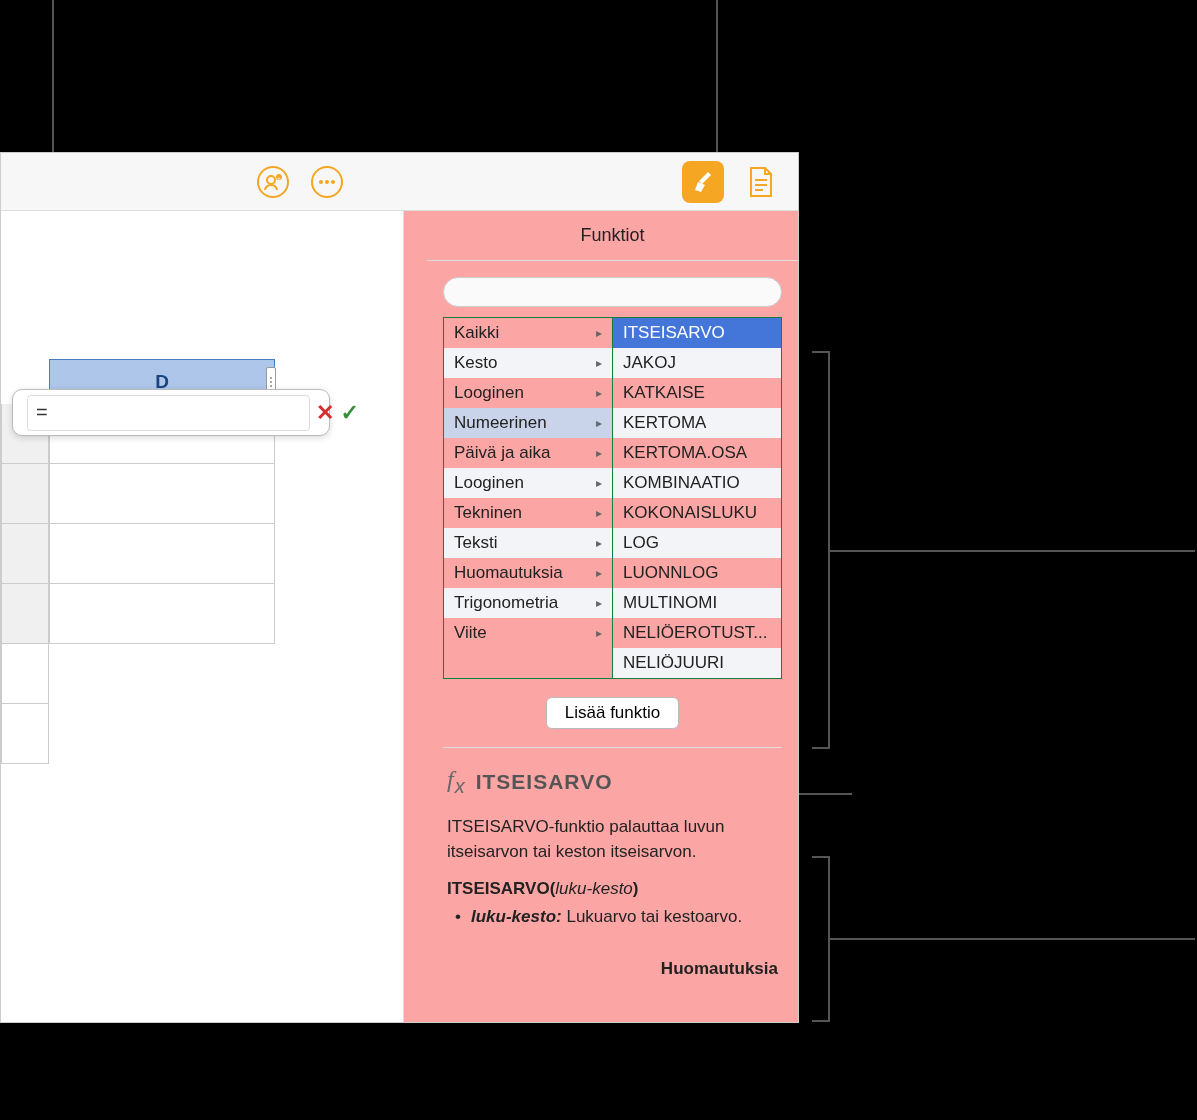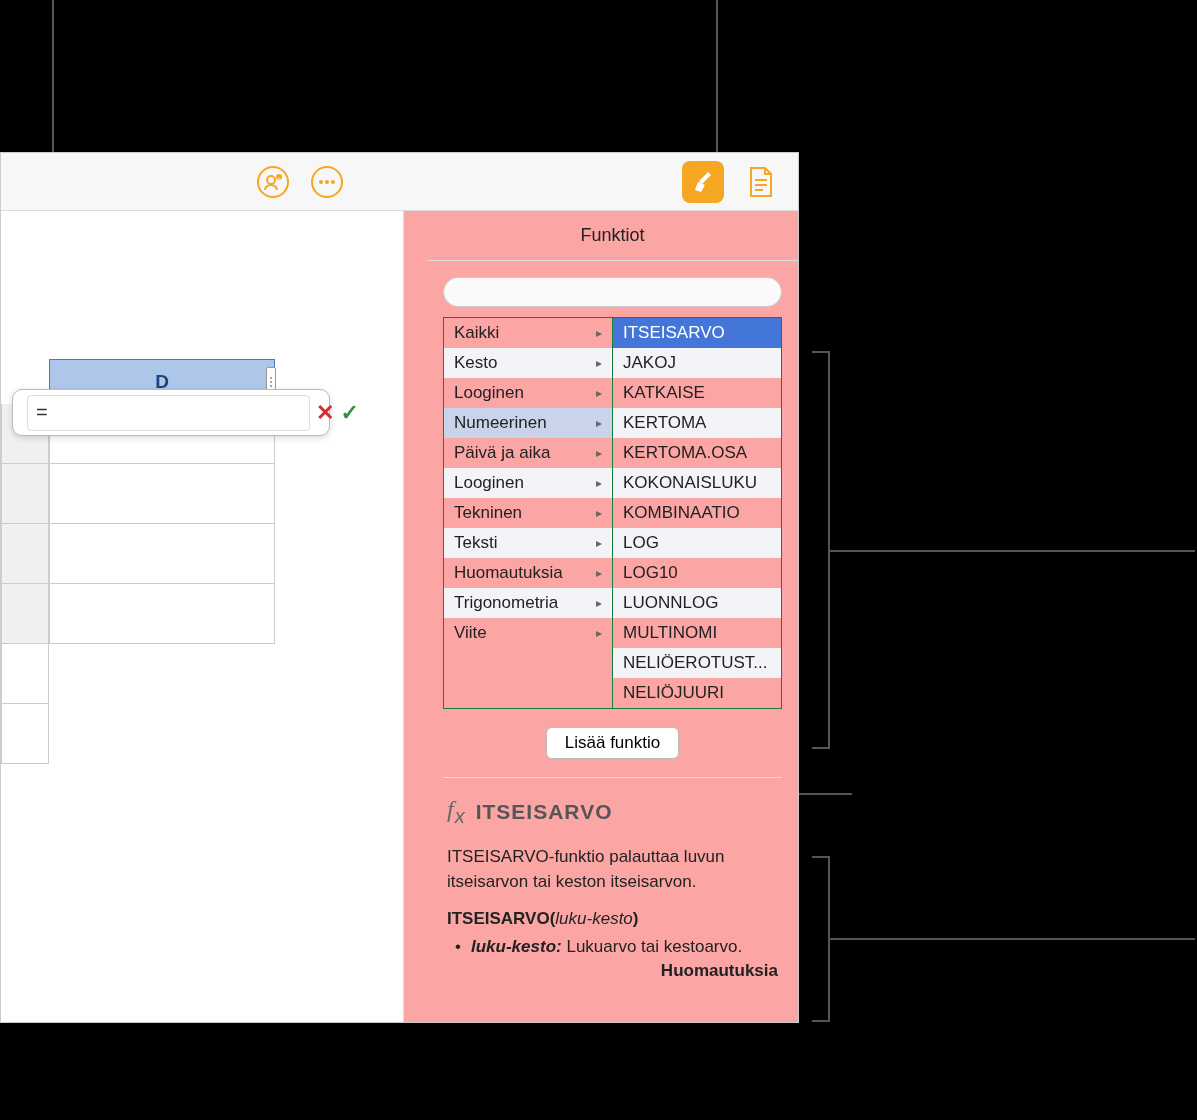--- a/index.html
+++ b/index.html
@@ -41,21 +41,21 @@
     .function-list .list-item.selected { background: #4476d9; color: #fff; }
     .arrow-right { font-size: 12px; color: #666; }
     .insert-btn-wrap { padding: 18px 0 18px; display: flex; justify-content: center; border-bottom: 1px solid #ddd; margin: 0 16px; }
     .insert-btn { padding: 5px 18px; font-size: 17px; border: 1px solid #bbb; border-radius: 6px; background: #fff; cursor: pointer; }
     .help-section { padding: 18px 20px; font-size: 17px; color: #222; }
     .help-title { display: flex; align-items: center; gap: 10px; font-size: 21px; font-weight: 700; color: #555; letter-spacing: 1px; margin-bottom: 16px; }
     .fx-icon { font-style: italic; font-family: Georgia, serif; font-size: 24px; color: #666; font-weight: normal; }
     .help-desc { line-height: 1.5; margin-bottom: 14px; }
     .help-syntax { font-weight: 700; margin-bottom: 8px; }
     .help-syntax em { font-weight: 400; }
-    .help-bullet { padding-left: 24px; position: relative; margin-bottom: 4px; }
+    .help-bullet { padding-left: 24px; position: relative; margin-bottom: 32px; }
     .help-bullet::before { content: "•"; position: absolute; left: 8px; }
     .help-bullet em { font-weight: 700; }
     .help-notes { font-weight: 700; text-align: right; }
     .callout-line-left { position: absolute; left: 52px; top: 0; width: 2px; height: 400px; background: #555; }
     .callout-line-right { position: absolute; left: 716px; top: 0; width: 2px; height: 171px; background: #555; }
     .bracket { position: absolute; border-right: 2px solid #555; border-top: 2px solid #555; border-bottom: 2px solid #555; width: 18px; }
     .bracket-1 { left: 812px; top: 351px; height: 398px; }
     .bracket-2 { left: 812px; top: 856px; height: 166px; }
     .bracket-line { position: absolute; height: 2px; background: #555; }
     .bl-1 { left: 830px; top: 550px; width: 365px; }
@@ -211,24 +211,23 @@
             <span>Viite</span>
             <span class="arrow-right">▸</span>
           </div>
         </div>
       <div class="function-list" id="function-list">
           <div class="list-item selected">ITSEISARVO</div>
           <div class="list-item">JAKOJ</div>
           <div class="list-item">KATKAISE</div>
           <div class="list-item">KERTOMA</div>
           <div class="list-item">KERTOMA.OSA</div>
+          <div class="list-item">KOMBINAATIO</div>
           <div class="list-item">KOKONAISLUKU</div>
-          <div class="list-item">KOMBINAATIO</div>
           <div class="list-item">LOG</div>
-          <div class="list-item">LOG10</div>
           <div class="list-item">LUONNLOG</div>
           <div class="list-item">MULTINOMI</div>
           <div class="list-item">NELIÖEROTUST...</div>
           <div class="list-item">NELIÖJUURI</div>
         </div>
     </div>
 
     <div class="insert-btn-wrap">
       <button class="insert-btn">Lisää funktio</button>
     </div>

